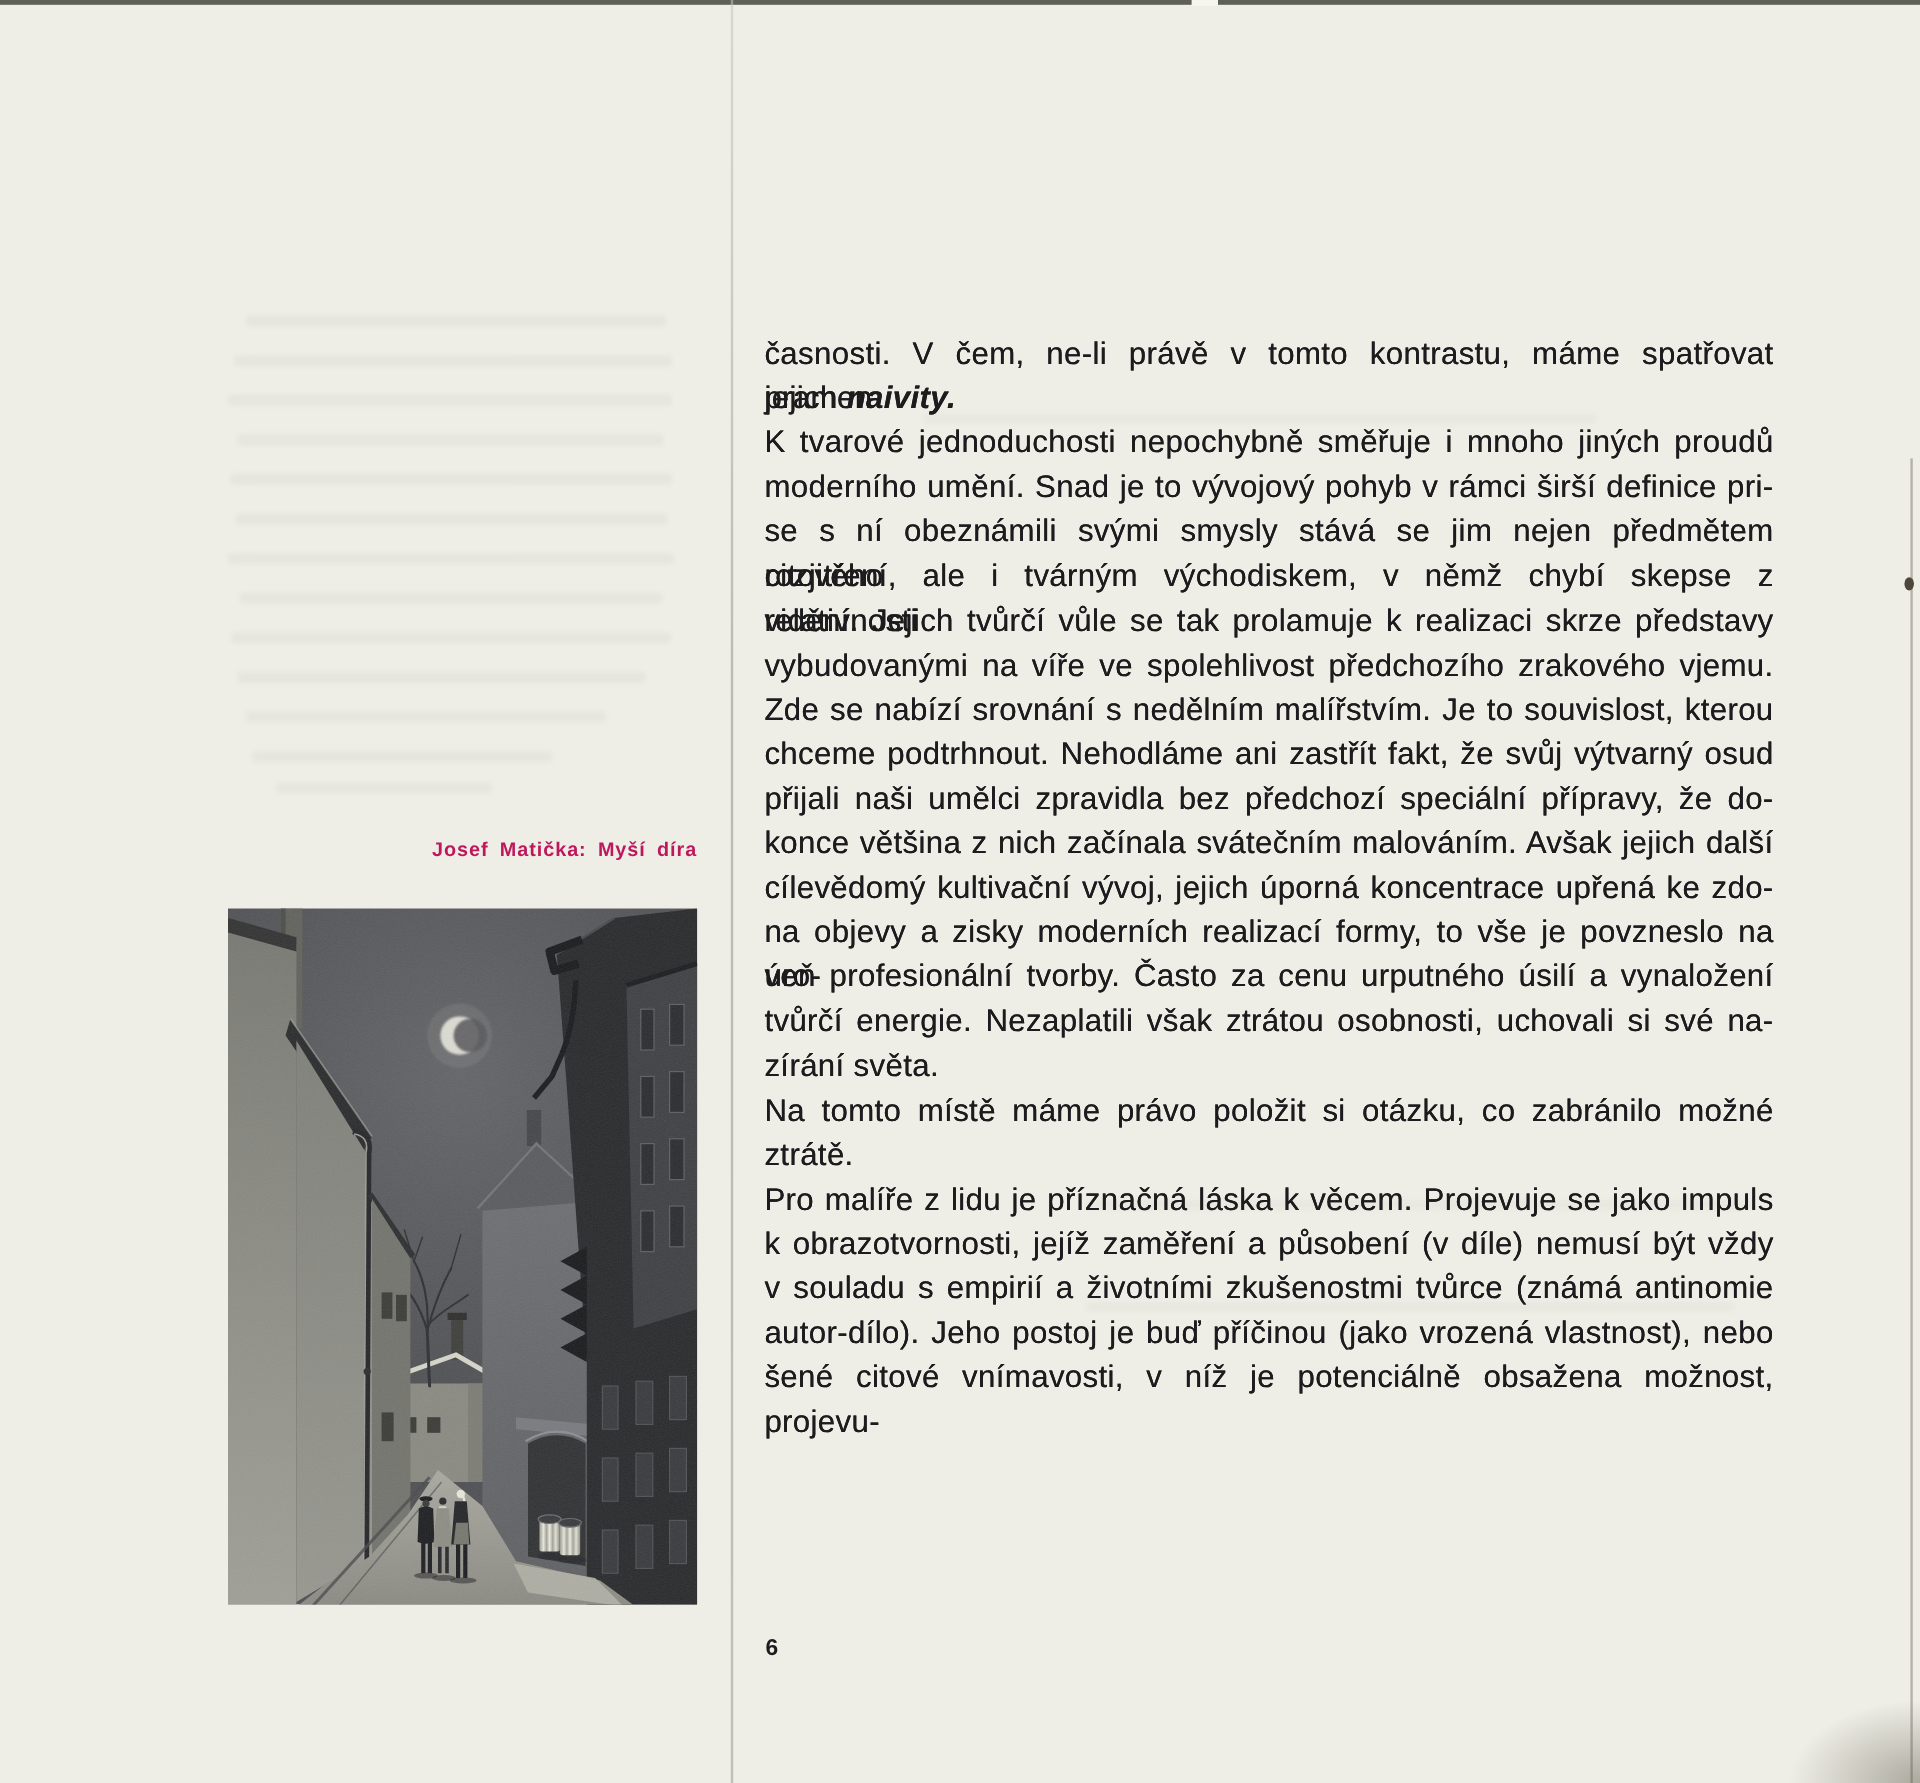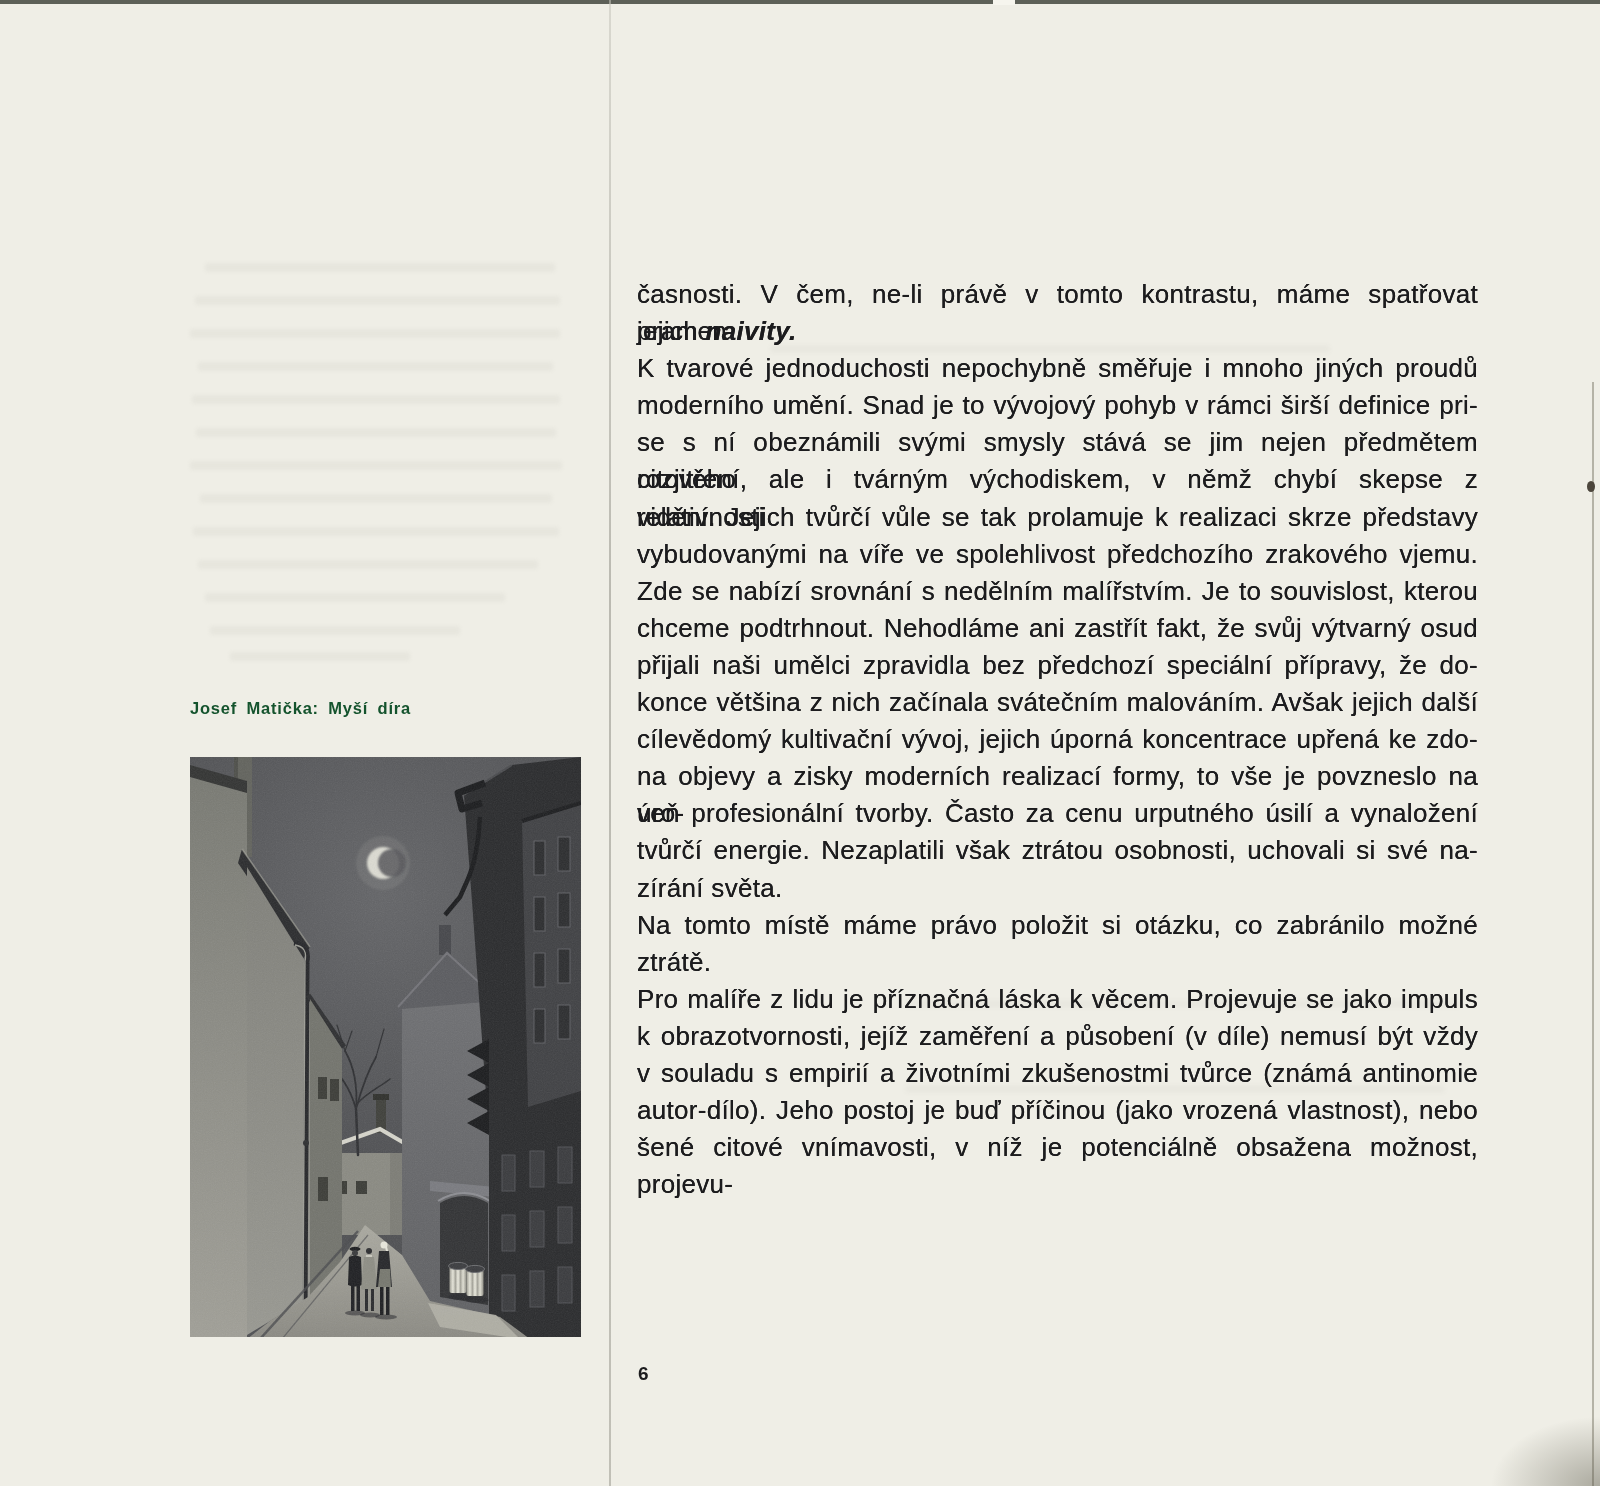--- a/index.html
+++ b/index.html
@@ -15,22 +15,22 @@
     background:linear-gradient(#c6c5bc, #908f86 40%, #9b9a90);opacity:.55;}
   .right-edge-line{position:absolute;left:1592px;top:382px;width:2px;height:1104px;background:rgba(110,106,92,.45);}
   .edge-speck{position:absolute;left:1587px;top:481px;width:8px;height:11px;border-radius:50%;background:#4c463c;}
   .corner-smudge{position:absolute;right:0;bottom:0;width:110px;height:70px;
     background:radial-gradient(ellipse at 100% 100%, rgba(88,86,72,.45), rgba(88,86,72,0) 70%);}
   
   .ghost{position:absolute;background:#7d7d72;filter:blur(2.2px);border-radius:2px;}
   
   .artwork{position:absolute;left:190px;top:757px;width:391px;height:580px;}
   .caption{
-    position:absolute;left:190px;top:699px;width:391px;text-align:left;
-    font-size:16.5px;font-weight:700;letter-spacing:.8px;word-spacing:4px;color:#14532d;
+    position:absolute;left:190px;top:699px;width:391px;text-align:right;
+    font-size:16.5px;font-weight:700;letter-spacing:.8px;word-spacing:4px;color:#be185d;
   }
   
   .body-text{
     position:absolute;left:637px;top:276px;width:841px;
     color:var(--ink,#1c1c1e);font-size:26px;letter-spacing:.3px;
     text-shadow:0 0 .5px currentColor;
   }
   .tline{height:37.1px;line-height:37.1px;text-align:left;white-space:normal;}
   .tline.j{text-align:justify;text-align-last:justify;}
   .tline b{font-weight:700;font-style:italic;}

